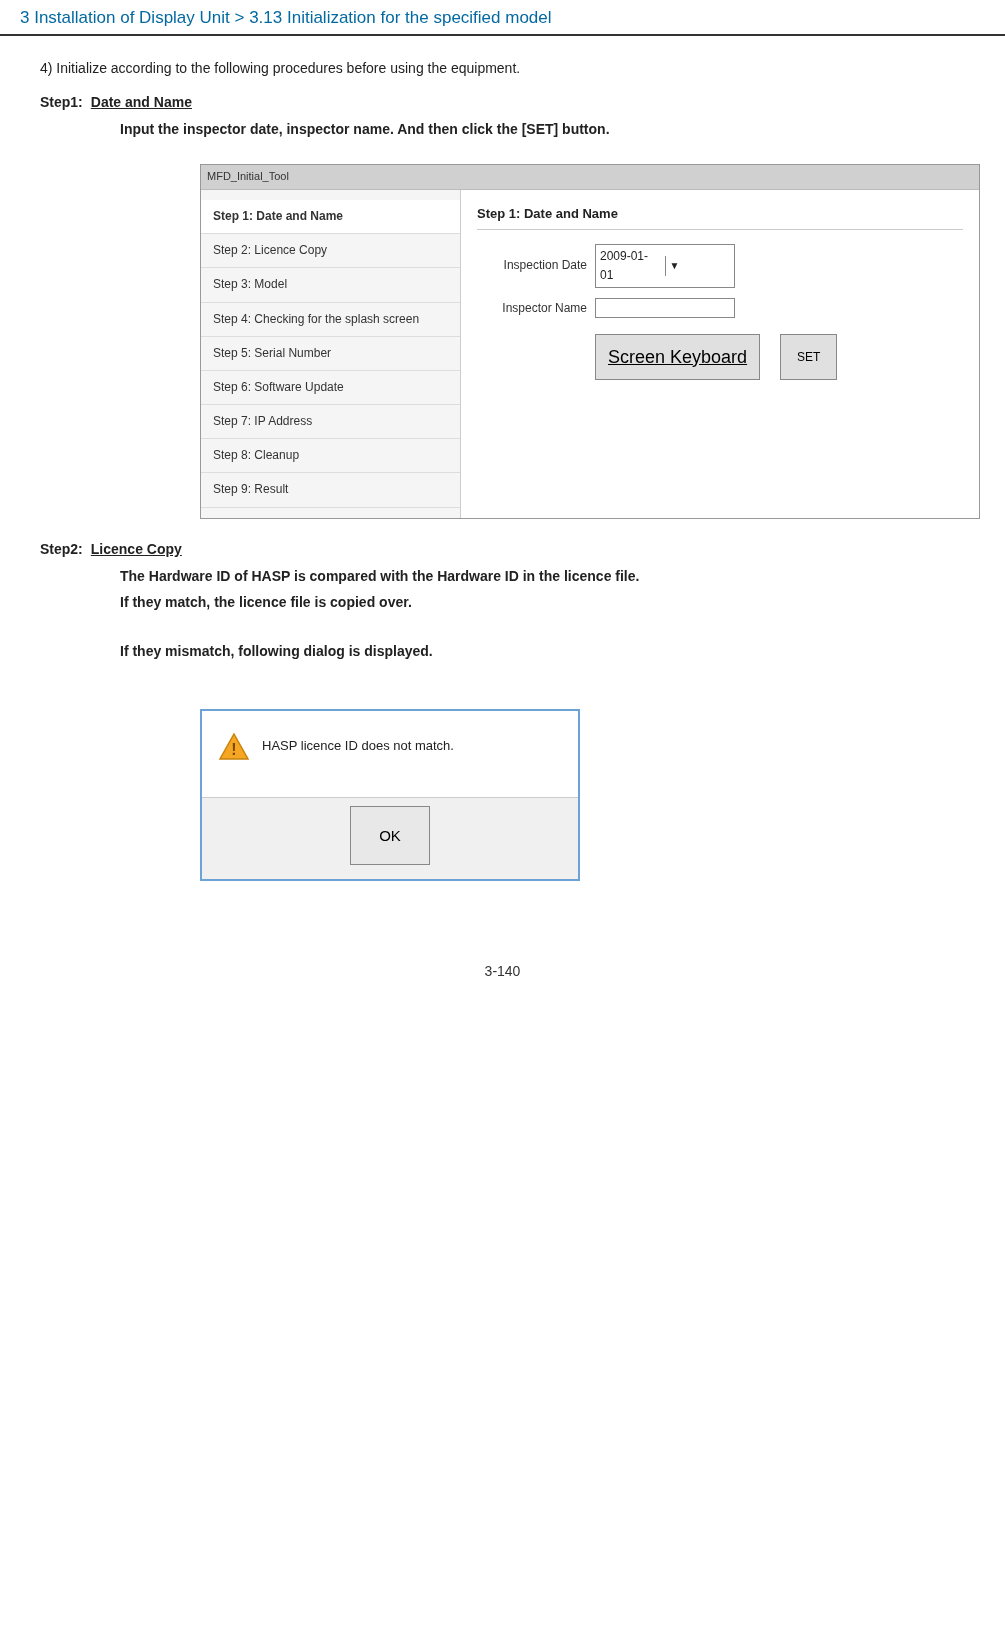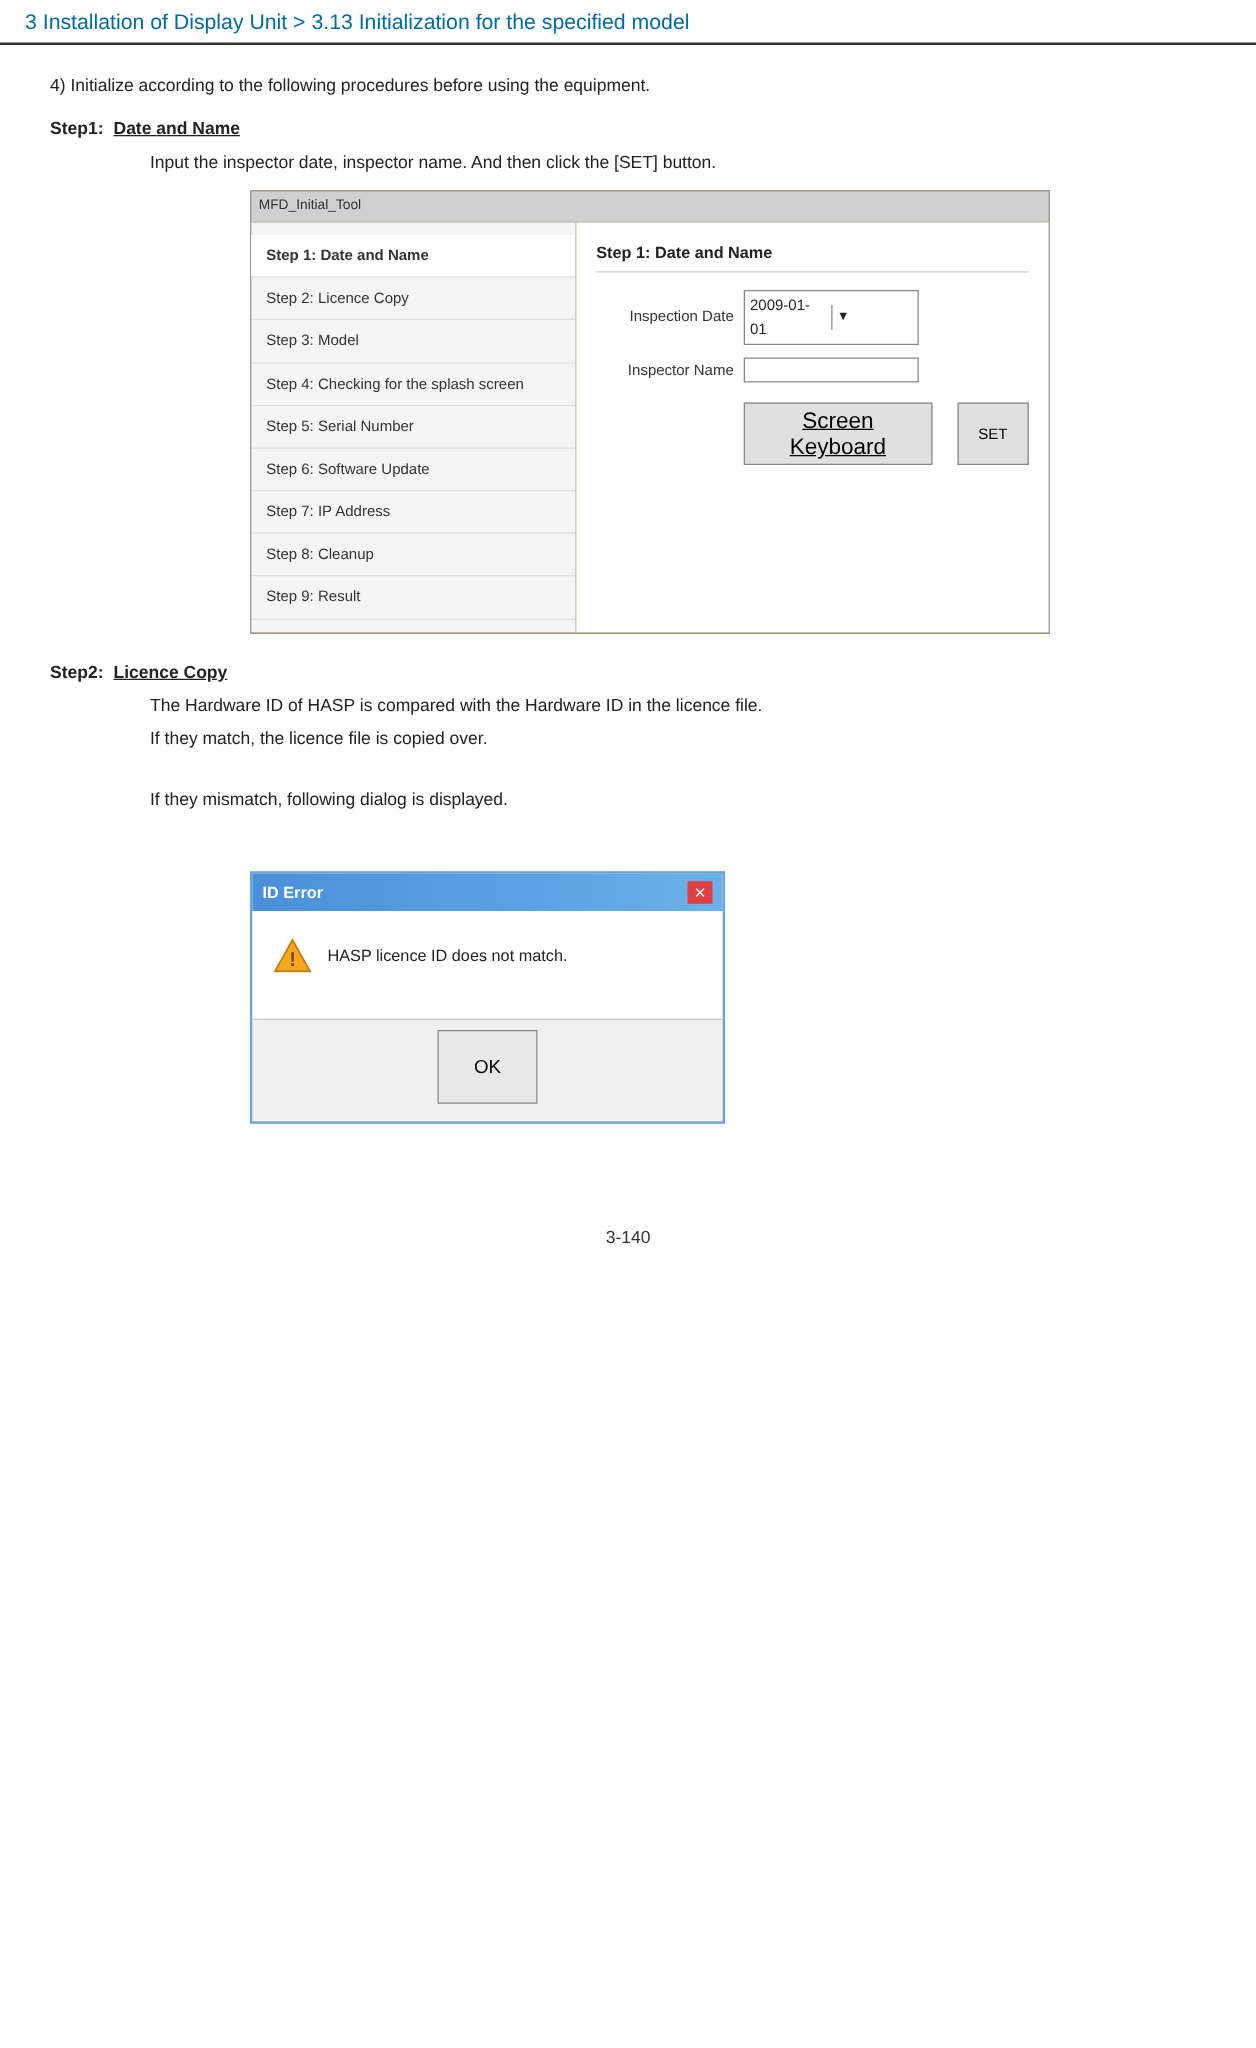--- a/index.html
+++ b/index.html
@@ -47,28 +47,29 @@
 
     .step-desc {
       margin-top: 8px;
       margin-left: 80px;
       font-size: 14px;
       line-height: 1.6;
     }
 
     .step-desc p {
       margin-bottom: 4px;
+      font-weight: bold;
     }
 
     
     .mfd-window {
       border: 1px solid #999;
-      background: #a16207;
-      width: 640px;
-      margin: 12px 0 12px 80px;
+      background: #22c55e;
+      width: 780px;
+      margin: 24px 0 12px 80px;
       font-size: 12px;
     }
 
     .mfd-titlebar {
       background: #d0d0d0;
       padding: 3px 6px;
       font-size: 11px;
       color: #333;
       border-bottom: 1px solid #bbb;
     }
@@ -349,24 +350,20 @@
     <div class="step-desc">
       <p>The Hardware ID of HASP is compared with the Hardware ID in the licence file.</p>
       <p>If they match, the licence file is copied over.</p>
       <br>
       <p>If they mismatch, following dialog is displayed.</p>
       <br>
 
       
       <div class="dialog-wrapper">
         <div class="dialog-box">
-          <div class="dialog-titlebar">
-            <span>ID Error</span>
-            <button class="dialog-close-btn">✕</button>
-          </div>
           <div class="dialog-body">
             <div class="dialog-message-row">
 
               <svg class="dialog-warn-icon" viewBox="0 0 32 32" width="32" height="32">
                 <polygon points="16,3 30,28 2,28" fill="#f5a623" stroke="#c8820a" stroke-width="1.5"></polygon>
                 <text x="16" y="24" text-anchor="middle" font-size="16" font-weight="bold" fill="#7a4a00">!</text>
               </svg>
               <span class="dialog-message-text">HASP licence ID does not match.</span>
             </div>
           </div>

